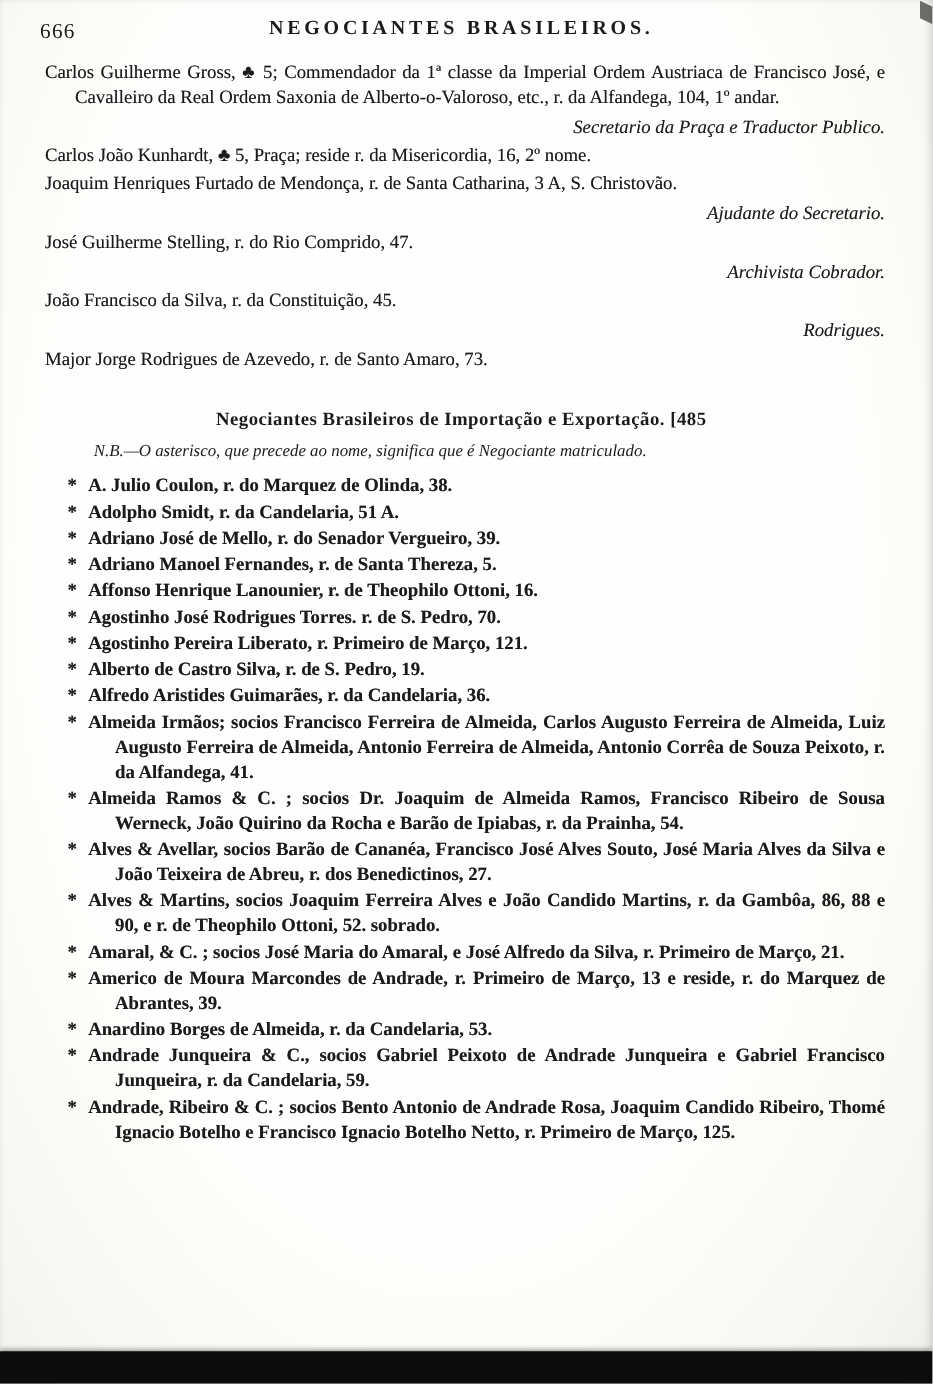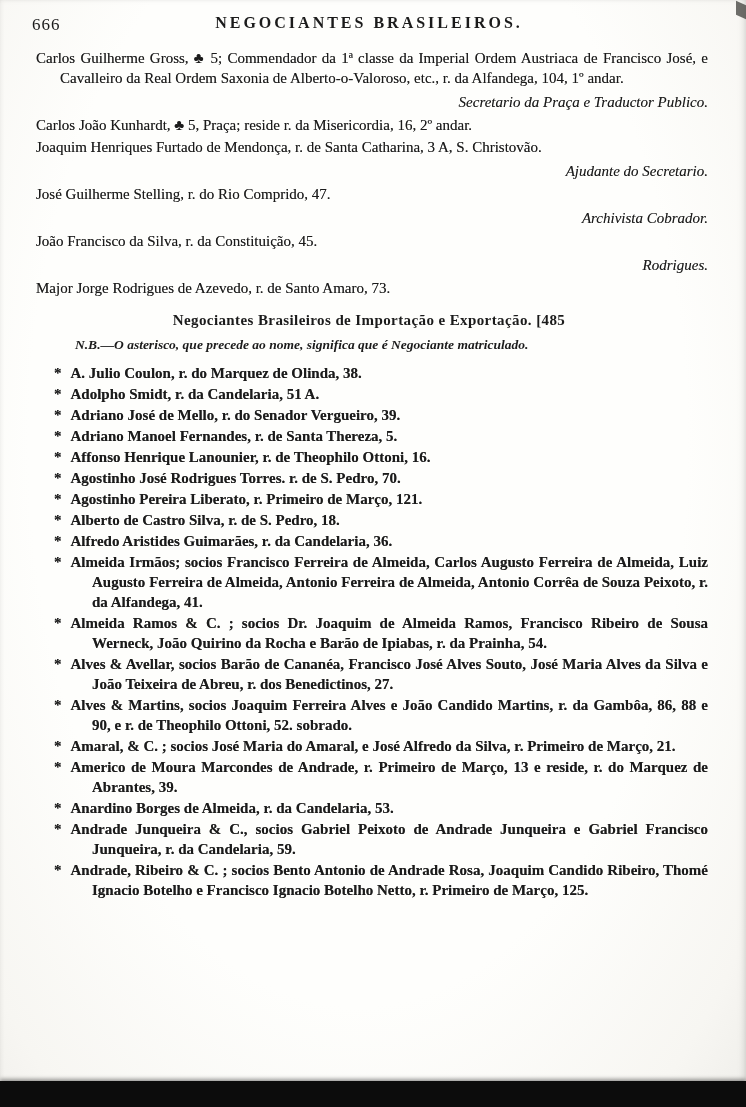--- a/index.html
+++ b/index.html
@@ -30,26 +30,25 @@
     padding-left:30px;text-indent:-24px;
     text-shadow:0 0 .4px rgba(20,20,20,.55);
   }
   .role-heading{
     text-align:right;font-style:italic;font-weight:normal;
     font-size:15px;margin:6px 0 4px;
     text-shadow:0 0 .4px rgba(20,20,20,.45);
   }
   .section-title{
     text-align:center;font-weight:bold;font-size:15px;
-    margin:14px 0 8px;letter-spacing:.4px;
+    margin:30px 0 8px;letter-spacing:.4px;
   }
   .nb-note{
     font-style:italic;font-size:13.5px;margin:0 0 10px;
     padding-left:45px;
-    font-weight:bold;
   }
   .entries{margin:0;font-weight:bold;}
   .entry{
     margin:1px 0;font-size:15px;line-height:20px;
     text-align:justify;
     padding-left:62px;text-indent:-38px;
     text-shadow:0 0 .4px rgba(20,20,20,.55);
   }
   .star{display:inline;margin-right:9px;}
   .bottom-band{
@@ -68,21 +67,21 @@
 <div class="page">
 
   <div class="page-header">
     <span class="page-num">666</span>
     <h1 class="running-title">NEGOCIANTES BRASILEIROS.</h1>
   </div>
 
   <p class="official">Carlos Guilherme Gross, ♣ 5; Commendador da 1ª classe da Imperial Ordem Austriaca de Francisco José, e Cavalleiro da Real Ordem Saxonia de Alberto-o-Valoroso, etc., r. da Alfandega, 104, 1º andar.</p>
 
   <h2 class="role-heading">Secretario da Praça e Traductor Publico.</h2>
-  <p class="official">Carlos João Kunhardt, ♣ 5, Praça; reside r. da Misericordia, 16, 2º andar.</p>
+  <p class="official">Carlos João Kunhardt, ♣ 5, Praça; reside r. da Misericordia, 16, 2º nome.</p>
 
   <p class="official">Joaquim Henriques Furtado de Mendonça, r. de Santa Catharina, 3 A, S. Christovão.</p>
 
   <h2 class="role-heading">Ajudante do Secretario.</h2>
   <p class="official">José Guilherme Stelling, r. do Rio Comprido, 47.</p>
 
   <h2 class="role-heading">Archivista Cobrador.</h2>
   <p class="official">João Francisco da Silva, r. da Constituição, 45.</p>
 
   <h2 class="role-heading">Rodrigues.</h2>
@@ -92,21 +91,21 @@
   <p class="nb-note">N.B.—O asterisco, que precede ao nome, significa que é Negociante matriculado.</p>
 
   <div class="entries">
     <p class="entry"><span class="star">*</span><span>A. Julio Coulon, r. do Marquez de Olinda, 38.</span></p>
     <p class="entry"><span class="star">*</span><span>Adolpho Smidt, r. da Candelaria, 51 A.</span></p>
     <p class="entry"><span class="star">*</span><span>Adriano José de Mello, r. do Senador Vergueiro, 39.</span></p>
     <p class="entry"><span class="star">*</span><span>Adriano Manoel Fernandes, r. de Santa Thereza, 5.</span></p>
     <p class="entry"><span class="star">*</span><span>Affonso Henrique Lanounier, r. de Theophilo Ottoni, 16.</span></p>
     <p class="entry"><span class="star">*</span><span>Agostinho José Rodrigues Torres. r. de S. Pedro, 70.</span></p>
     <p class="entry"><span class="star">*</span><span>Agostinho Pereira Liberato, r. Primeiro de Março, 121.</span></p>
-    <p class="entry"><span class="star">*</span><span>Alberto de Castro Silva, r. de S. Pedro, 18.</span></p>
+    <p class="entry"><span class="star">*</span><span>Alberto de Castro Silva, r. de S. Pedro, 19.</span></p>
     <p class="entry"><span class="star">*</span><span>Alfredo Aristides Guimarães, r. da Candelaria, 36.</span></p>
     <p class="entry"><span class="star">*</span><span>Almeida Irmãos; socios Francisco Ferreira de Almeida, Carlos Augusto Ferreira de Almeida, Luiz Augusto Ferreira de Almeida, Antonio Ferreira de Almeida, Antonio Corrêa de Souza Peixoto, r. da Alfandega, 41.</span></p>
     <p class="entry"><span class="star">*</span><span>Almeida Ramos &amp; C. ; socios Dr. Joaquim de Almeida Ramos, Francisco Ribeiro de Sousa Werneck, João Quirino da Rocha e Barão de Ipiabas, r. da Prainha, 54.</span></p>
     <p class="entry"><span class="star">*</span><span>Alves &amp; Avellar, socios Barão de Cananéa, Francisco José Alves Souto, José Maria Alves da Silva e João Teixeira de Abreu, r. dos Benedictinos, 27.</span></p>
     <p class="entry"><span class="star">*</span><span>Alves &amp; Martins, socios Joaquim Ferreira Alves e João Candido Martins, r. da Gambôa, 86, 88 e 90, e r. de Theophilo Ottoni, 52. sobrado.</span></p>
     <p class="entry"><span class="star">*</span><span>Amaral, &amp; C. ; socios José Maria do Amaral, e José Alfredo da Silva, r. Primeiro de Março, 21.</span></p>
     <p class="entry"><span class="star">*</span><span>Americo de Moura Marcondes de Andrade, r. Primeiro de Março, 13 e reside, r. do Marquez de Abrantes, 39.</span></p>
     <p class="entry"><span class="star">*</span><span>Anardino Borges de Almeida, r. da Candelaria, 53.</span></p>
     <p class="entry"><span class="star">*</span><span>Andrade Junqueira &amp; C., socios Gabriel Peixoto de Andrade Junqueira e Gabriel Francisco Junqueira, r. da Candelaria, 59.</span></p>
     <p class="entry"><span class="star">*</span><span>Andrade, Ribeiro &amp; C. ; socios Bento Antonio de Andrade Rosa, Joaquim Candido Ribeiro, Thomé Ignacio Botelho e Francisco Ignacio Botelho Netto, r. Primeiro de Março, 125.</span></p>

